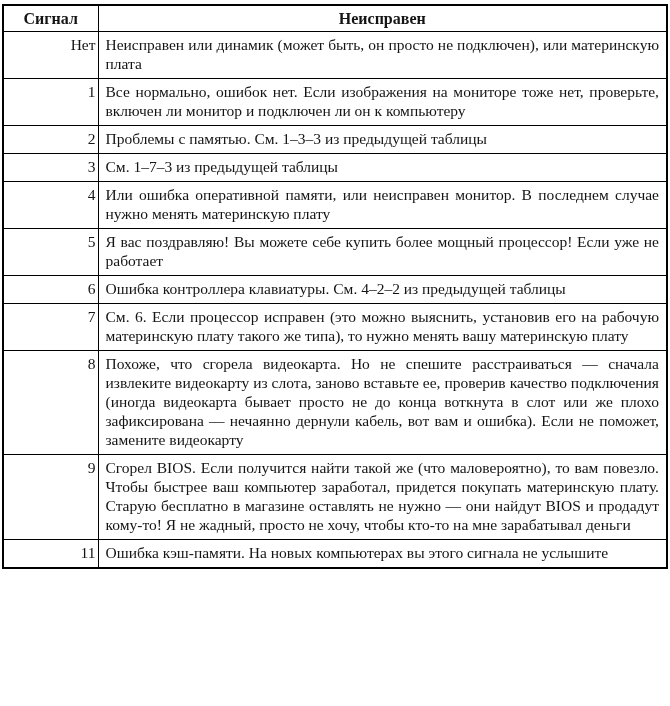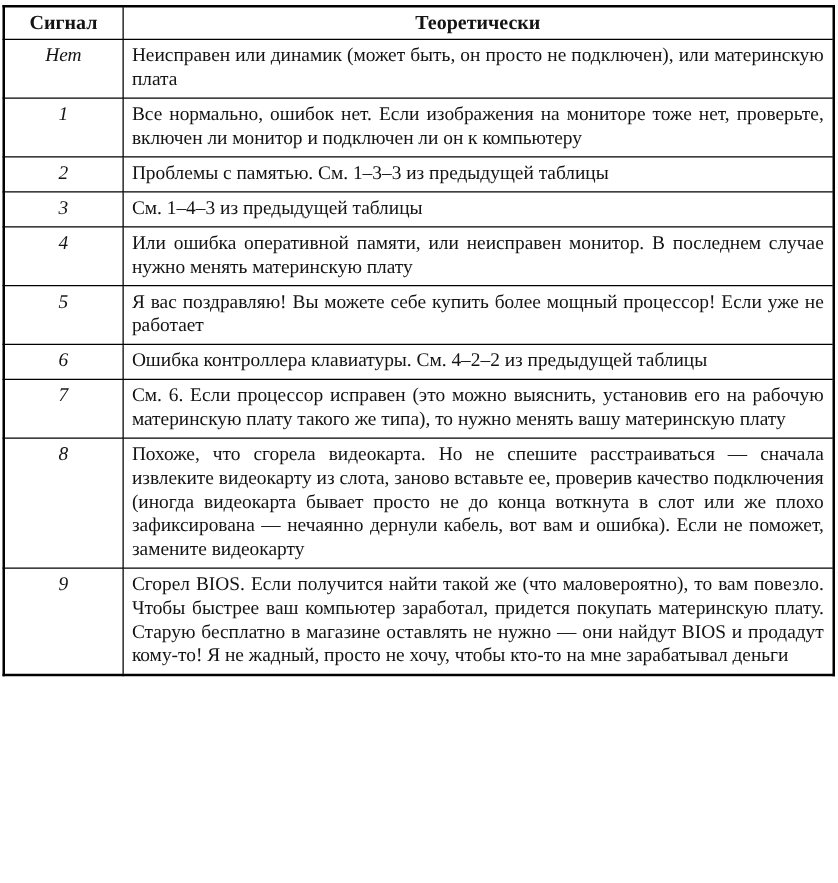--- a/index.html
+++ b/index.html
@@ -35,61 +35,60 @@
     text-align: center;
     padding: 3px 4px 3px 4px;
   }
   td {
     font-size: 15.5px;
     line-height: 19px;
     vertical-align: top;
     padding: 3px 7px 5px 7px;
   }
   td.signal-cell {
-    text-align: center;
+    text-align: right;
     padding-left: 2px;
     padding-right: 2px;
-    font-style: italic;
   }
   td.description-cell {
     text-align: justify;
     text-justify: inter-word;
   }
 </style>
 </head>
 <body>
 
 <div class="page">
   <table class="beep-table">
     <colgroup>
       <col class="col-signal">
       <col class="col-desc">
     </colgroup>
     <thead>
       <tr>
         <th>Сигнал</th>
-        <th>Теоретически</th>
+        <th>Неисправен</th>
       </tr>
     </thead>
     <tbody>
       <tr>
         <td class="signal-cell">Нет</td>
         <td class="description-cell">Неисправен или динамик (может быть, он просто не подключен), или материнскую плата</td>
       </tr>
       <tr>
         <td class="signal-cell">1</td>
         <td class="description-cell">Все нормально, ошибок нет. Если изображения на мониторе тоже нет, проверьте, включен ли монитор и подключен ли он к компьютеру</td>
       </tr>
       <tr>
         <td class="signal-cell">2</td>
         <td class="description-cell">Проблемы с памятью. См. 1–3–3 из предыдущей таблицы</td>
       </tr>
       <tr>
         <td class="signal-cell">3</td>
-        <td class="description-cell">См. 1–4–3 из предыдущей таблицы</td>
+        <td class="description-cell">См. 1–7–3 из предыдущей таблицы</td>
       </tr>
       <tr>
         <td class="signal-cell">4</td>
         <td class="description-cell">Или ошибка оперативной памяти, или неисправен монитор. В последнем случае нужно менять материнскую плату</td>
       </tr>
       <tr>
         <td class="signal-cell">5</td>
         <td class="description-cell">Я вас поздравляю! Вы можете себе купить более мощный процессор! Если уже не работает</td>
       </tr>
       <tr>
@@ -101,15 +100,19 @@
         <td class="description-cell">См. 6. Если процессор исправен (это можно выяснить, установив его на рабочую материнскую плату такого же типа), то нужно менять вашу материнскую плату</td>
       </tr>
       <tr>
         <td class="signal-cell">8</td>
         <td class="description-cell">Похоже, что сгорела видеокарта. Но не спешите расстраиваться — сначала извлеките видеокарту из слота, заново вставьте ее, проверив качество подключения (иногда видеокарта бывает просто не до конца воткнута в слот или же плохо зафиксирована — нечаянно дернули кабель, вот вам и ошибка). Если не поможет, замените видеокарту</td>
       </tr>
       <tr>
         <td class="signal-cell">9</td>
         <td class="description-cell">Сгорел BIOS. Если получится найти такой же (что маловероятно), то вам повезло. Чтобы быстрее ваш компьютер заработал, придется покупать материнскую плату. Старую бесплатно в магазине оставлять не нужно — они найдут BIOS и продадут кому-то! Я не жадный, просто не хочу, чтобы кто-то на мне зарабатывал деньги</td>
       </tr>
+      <tr>
+        <td class="signal-cell">11</td>
+        <td class="description-cell">Ошибка кэш-памяти. На новых компьютерах вы этого сигнала не услышите</td>
+      </tr>
     </tbody>
   </table>
 </div>
 
 </body></html>

